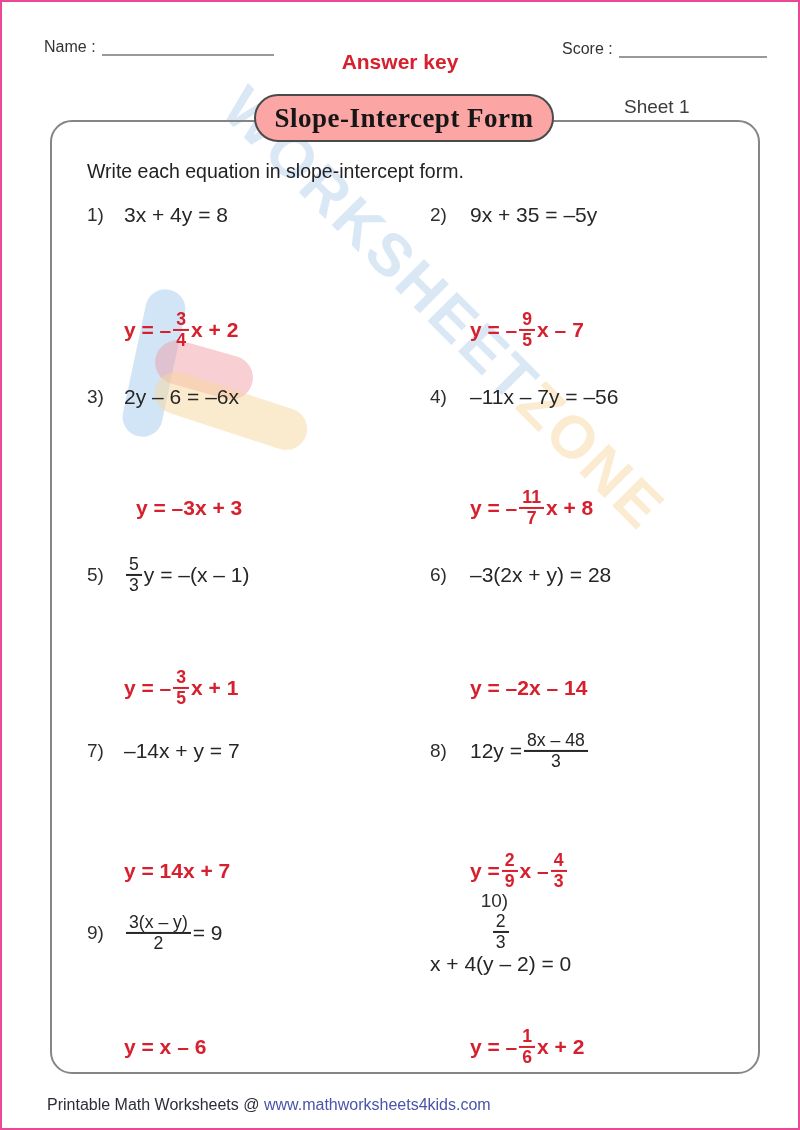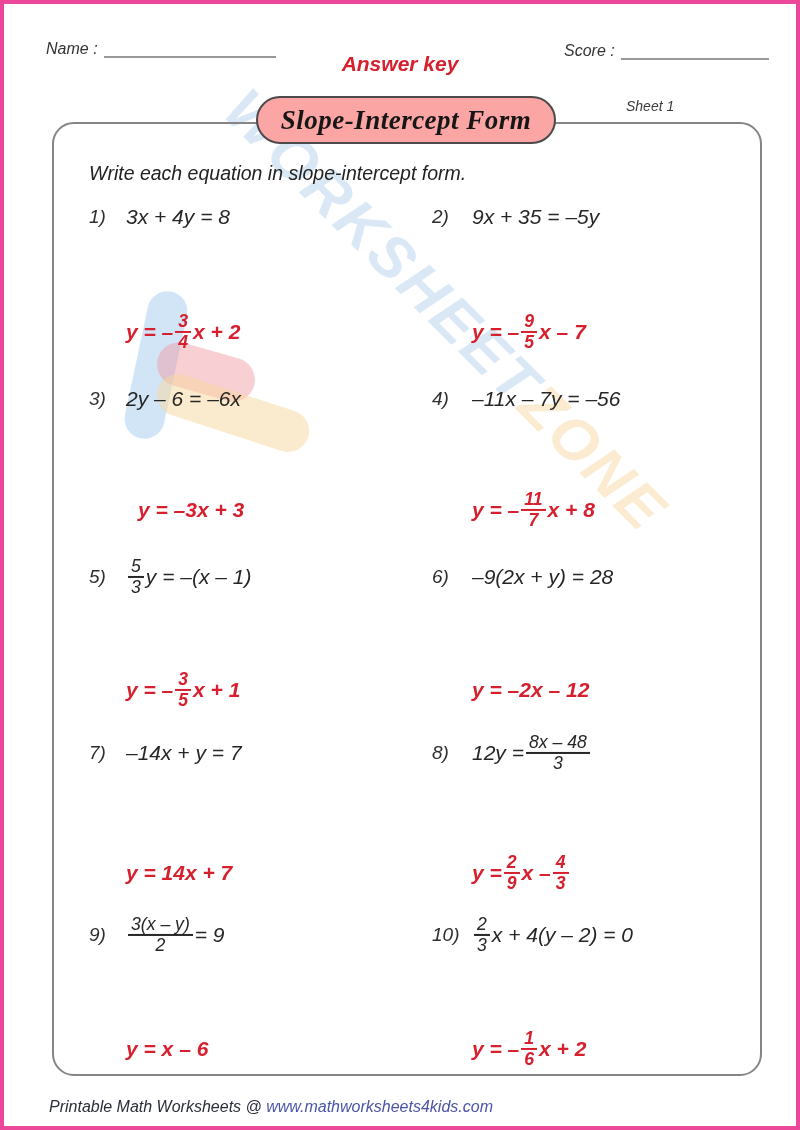--- a/index.html
+++ b/index.html
@@ -3,40 +3,40 @@
 <meta charset="utf-8">
 <style>
   html,body{margin:0;padding:0;}
   body{
     width:800px;height:1130px;
     background:#ffffff;
     font-family:"Liberation Sans", sans-serif;
     position:relative;overflow:hidden;
     color:#2b2b2b;
   }
-  .page{position:absolute;inset:0;border:4px solid #ec4899;box-sizing:border-box;font-style:italic;}
+  .page{position:absolute;inset:0;border:2px solid #ec4899;box-sizing:border-box;}
 
   
   .name-field{position:absolute;left:42px;top:36px;font-size:16px;color:#333;display:flex;align-items:flex-end;}
   .score-field{position:absolute;left:560px;top:38px;font-size:16px;color:#333;display:flex;align-items:flex-end;}
   .uline{display:inline-block;border-bottom:2px solid #999;height:14px;margin-left:6px;}
   .uline.name{width:172px;}
   .uline.score{width:148px;}
   .answer-key{position:absolute;left:0;right:0;top:48px;text-align:center;
     font-size:21px;font-weight:bold;color:var(--answer-red,#d6202e);}
 
   
   .sheet-box{position:absolute;left:48px;top:118px;width:710px;height:954px;
     border:2px solid #858585;border-radius:22px;box-sizing:border-box;z-index:1;background:transparent;}
   .title-pill{position:absolute;left:252px;top:92px;width:296px;height:44px;z-index:2;
     background:#fca5a5;border:2.5px solid #4a4a4a;border-radius:24px;
     display:flex;align-items:center;justify-content:center;
     font-family:"Liberation Serif", serif;font-weight:bold;font-size:27px;color:#161616;
     letter-spacing:0.5px;}
-  .sheet-label{position:absolute;left:622px;top:94px;font-size:14px;color:#3c3c3c;z-index:2;}
+  .sheet-label{position:absolute;left:622px;top:94px;font-size:19px;color:#3c3c3c;z-index:2;}
 
   .instruction{position:absolute;left:85px;top:158px;font-size:19.5px;color:#222;z-index:3;text-align:center;}
 
   
   .wm-text{position:absolute;left:120px;top:330px;width:760px;z-index:0;
     transform:rotate(45deg);transform-origin:center;
     font-size:60px;font-weight:bold;letter-spacing:3px;white-space:nowrap;
     pointer-events:none;}
   .wm-part1{color:rgba(168,197,232,0.42);}
   .wm-part2{color:rgba(246,205,140,0.40);}
@@ -145,24 +145,24 @@
       <div class="line answer" style="left: 122px; top: 686px;">
         <span>y = – </span>
         <span class="frac">
           <span class="num">3</span>
           <span class="den">5</span>
         </span>
         <span>x + 1</span>
       </div>
       <div class="line" style="left: 428px; top: 573px;">
         <span class="pnum" style="width: 40px;">6)</span>
-        <span>–9(2x + y) = 28</span>
+        <span>–3(2x + y) = 28</span>
       </div>
       <div class="line answer" style="left: 468px; top: 686px;">
-        <span>y = –2x – 12</span>
+        <span>y = –2x – 14</span>
       </div>
       <div class="line" style="left: 85px; top: 749px;">
         <span class="pnum" style="width: 37px;">7)</span>
         <span>–14x + y = 7</span>
       </div>
       <div class="line answer" style="left: 122px; top: 869px;">
         <span>y = 14x + 7</span>
       </div>
       <div class="line" style="left: 428px; top: 749px;">
         <span class="pnum" style="width: 40px;">8)</span>
@@ -188,21 +188,21 @@
         <span class="pnum" style="width: 37px;">9)</span>
         <span class="frac">
           <span class="num">3(x – y)</span>
           <span class="den">2</span>
         </span>
         <span> = 9</span>
       </div>
       <div class="line answer" style="left: 122px; top: 1045px;">
         <span>y = x – 6</span>
       </div>
-      <div class="line" style="left: 428px; top: 931px;">
+      <div class="line" style="left: 428px; top: 931px; flex-direction: column;">
         <span class="pnum" style="width: 40px;">10)</span>
         <span class="frac">
           <span class="num">2</span>
           <span class="den">3</span>
         </span>
         <span>x + 4(y – 2) = 0</span>
       </div>
       <div class="line answer" style="left: 468px; top: 1045px;">
         <span>y = – </span>
         <span class="frac">

